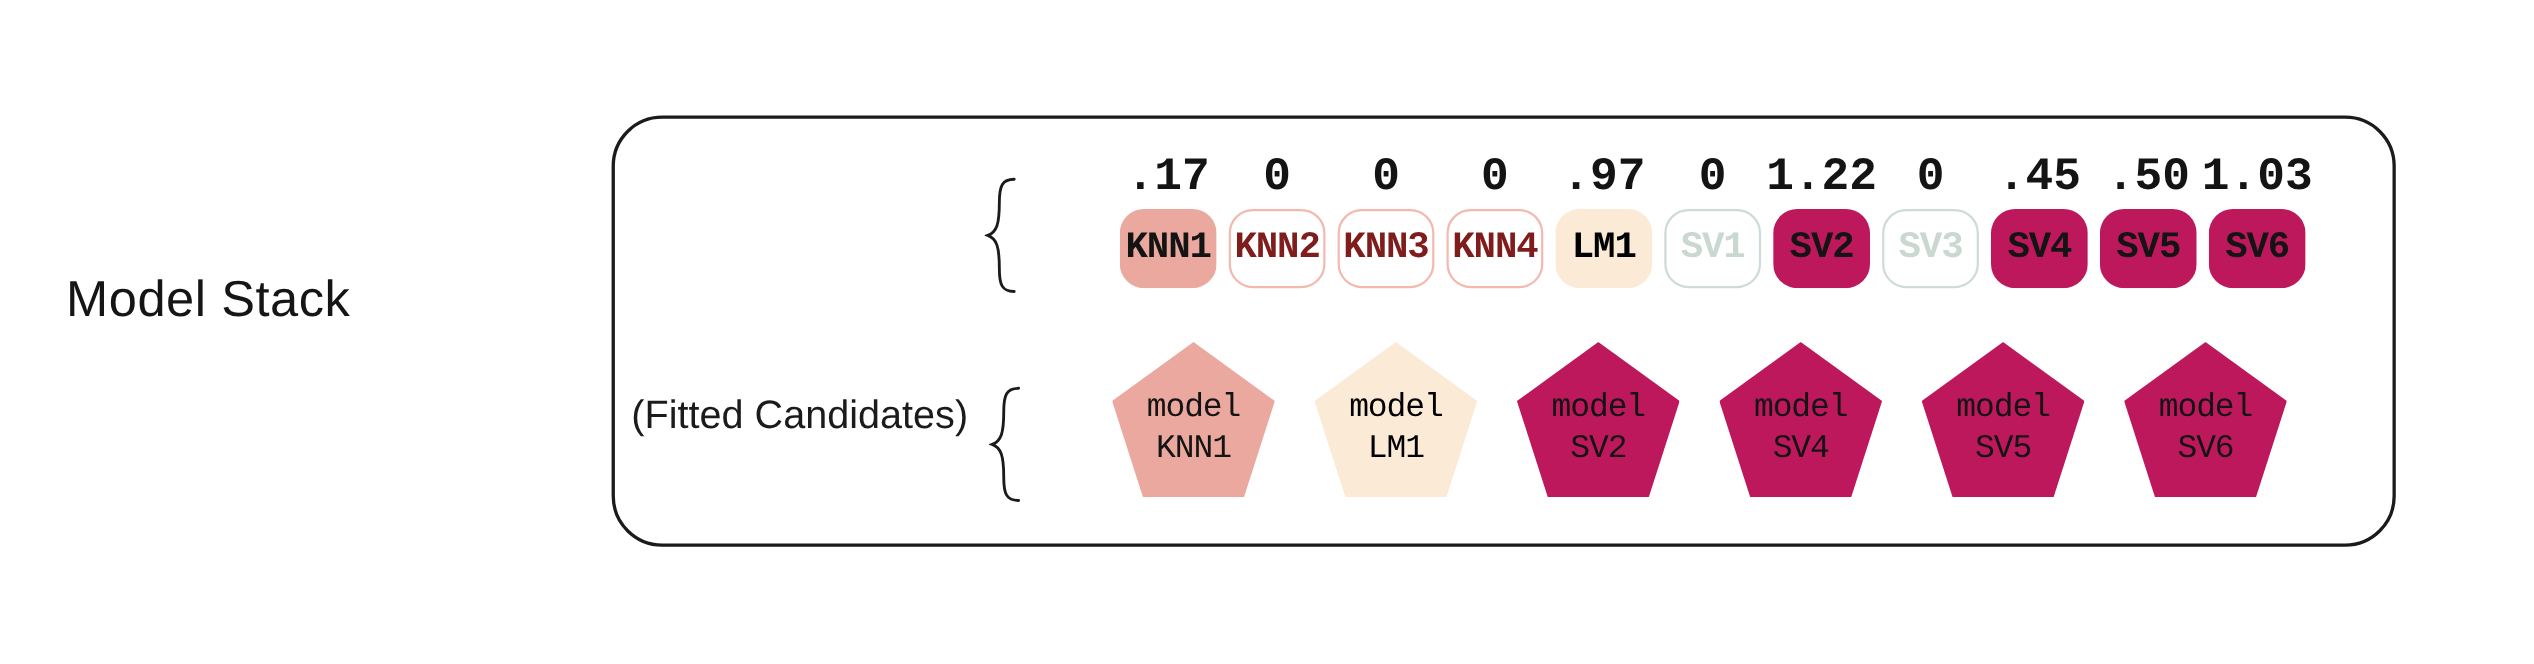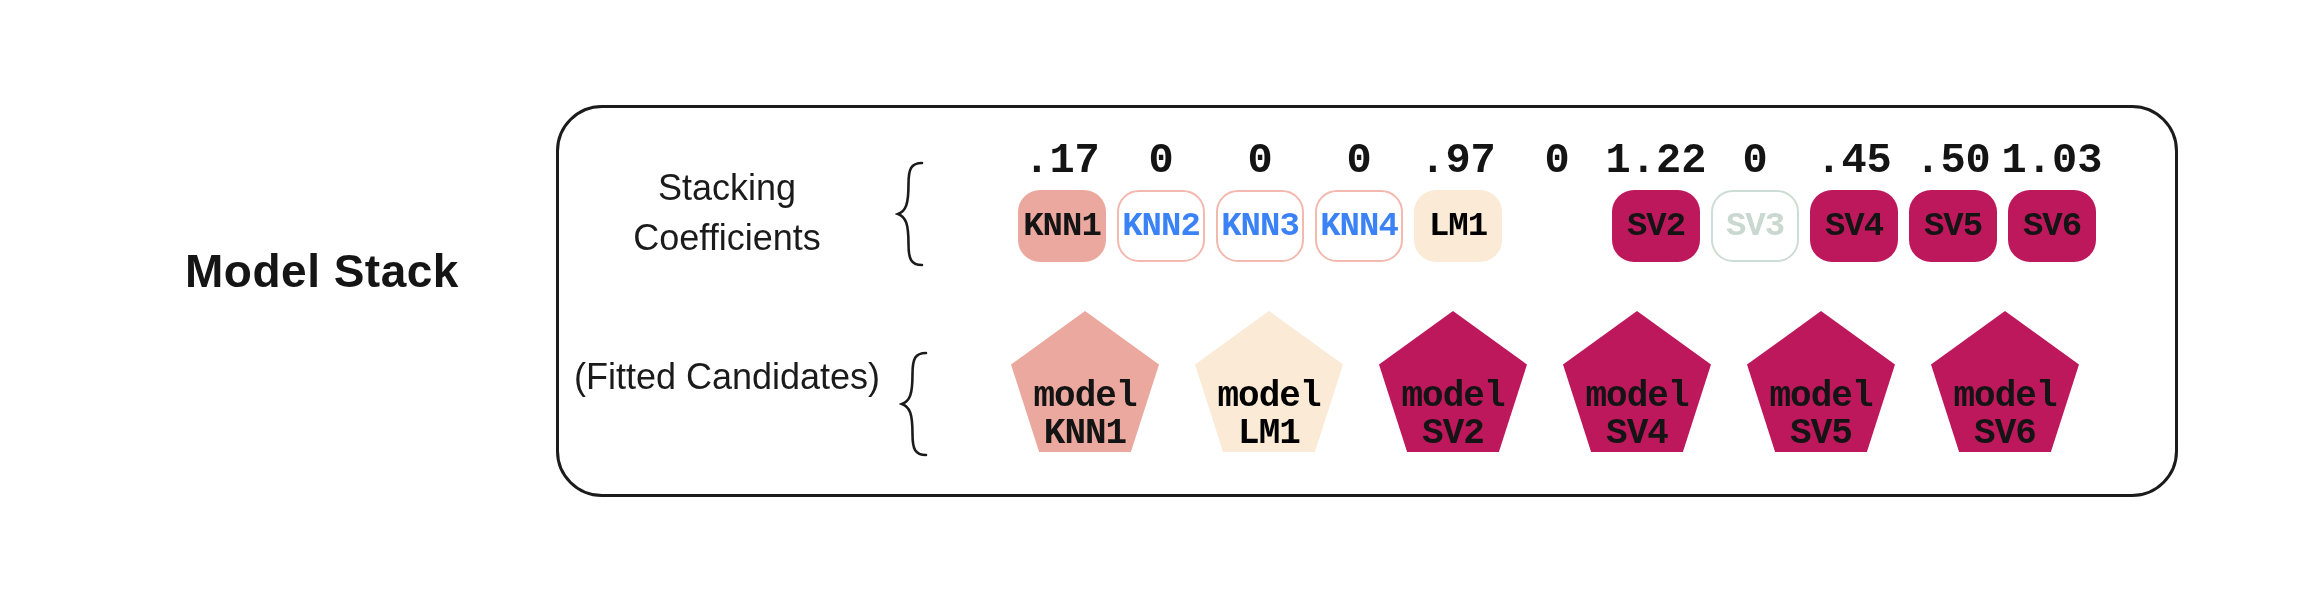--- a/index.html
+++ b/index.html
@@ -6,21 +6,21 @@
   body{
     width:2304px;height:604px;position:relative;overflow:hidden;
     background:#ffffff;
     font-family:"Liberation Sans", sans-serif;
     color:#1b1b1b;
   }
   .mono{font-family:"Liberation Mono", monospace;}
 
   
   .left-block{
-    position:absolute;left:60px;top:244px;width:524px;text-align:center;font-weight:bold;
+    position:absolute;left:60px;top:244px;width:524px;text-align:left;
   }
   .left-title{font-size:46px;line-height:54px;color:#151515;letter-spacing:0.5px;}
   .left-code{font-size:36px;line-height:44px;margin-top:8px;color:#111;white-space:nowrap;}
 
   
   .panel{
     position:absolute;left:556px;top:105px;width:1622px;height:392px;
     border:3px solid #1b1b1b;border-radius:46px;box-sizing:border-box;
     background:#ffffff;
   }
@@ -56,46 +56,42 @@
   }
 
   
   .member-row{
     position:absolute;left:452px;top:203px;
     display:flex;gap:36px;
   }
   .pentagon{
     width:148px;height:141px;
     clip-path:polygon(50% 0%, 100% 38%, 81% 100%, 19% 100%, 0% 38%);
-    display:flex;flex-direction:column;align-items:center;justify-content:flex-end;
+    display:flex;flex-direction:column;align-items:center;justify-content:center;
     padding-top:16px;box-sizing:border-box;
-    font-size:36px;font-weight:bold;line-height:37px;color:#141414;
+    font-size:30px;font-weight:normal;line-height:37px;color:#141414;
     text-align:center;letter-spacing:-1px;
   }
 
   
   .tone-salmon{background:#eba89e;color:#141414;}
-  .tone-salmon-muted{background:#ffffff;border-color:#f3b9af;color:#3b82f6;}
+  .tone-salmon-muted{background:#ffffff;border-color:#f3b9af;color:#7f1d1d;}
   .tone-cream{background:#fbead6;color:#000000;}
   .tone-sage{background:#be185d;color:#141414;}
   .tone-sage-muted{background:#ffffff;border-color:#cddcd4;color:#c9d8d0;}
 </style>
 </head>
 <body>
 
 <div class="left-block">
   <div class="left-title">Model Stack</div>
 </div>
 
 <div class="panel">
 
-  <div class="row-label stacking">
-    <div>Stacking</div>
-    <div>Coefficients</div>
-  </div>
   <div class="brace b1">
     <svg viewBox="0 0 30 108" fill="none" xmlns="http://www.w3.org/2000/svg">
       <path d="M27 3 C16 3 13.5 9 13.5 24 C13.5 44 11 51 3 54 C11 57 13.5 64 13.5 84 C13.5 99 16 105 27 105" stroke="#1b1b1b" stroke-width="2.6" stroke-linecap="round"></path>
     </svg>
   </div>
 
   <div class="coef-row">
     <div class="coef-col">
       <div class="coef-value mono">.17</div>
       <div class="coef-badge mono tone-salmon">KNN1</div>
@@ -111,20 +107,21 @@
     <div class="coef-col">
       <div class="coef-value mono">0</div>
       <div class="coef-badge mono tone-salmon-muted">KNN4</div>
     </div>
     <div class="coef-col">
       <div class="coef-value mono">.97</div>
       <div class="coef-badge mono tone-cream">LM1</div>
     </div>
     <div class="coef-col">
       <div class="coef-value mono">0</div>
+      <div class="coef-badge mono tone-sage-muted">SV1</div>
     </div>
     <div class="coef-col">
       <div class="coef-value mono">1.22</div>
       <div class="coef-badge mono tone-sage">SV2</div>
     </div>
     <div class="coef-col">
       <div class="coef-value mono">0</div>
       <div class="coef-badge mono tone-sage-muted">SV3</div>
     </div>
     <div class="coef-col">

